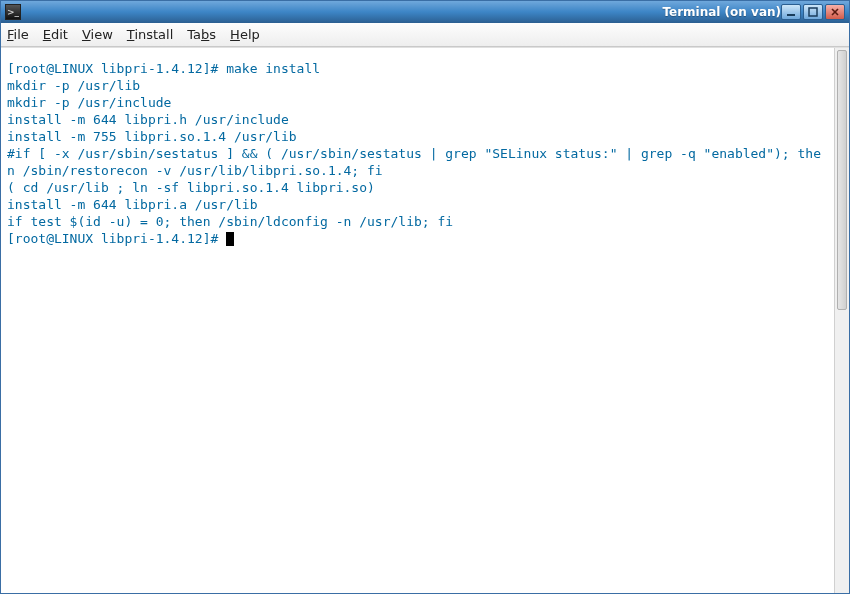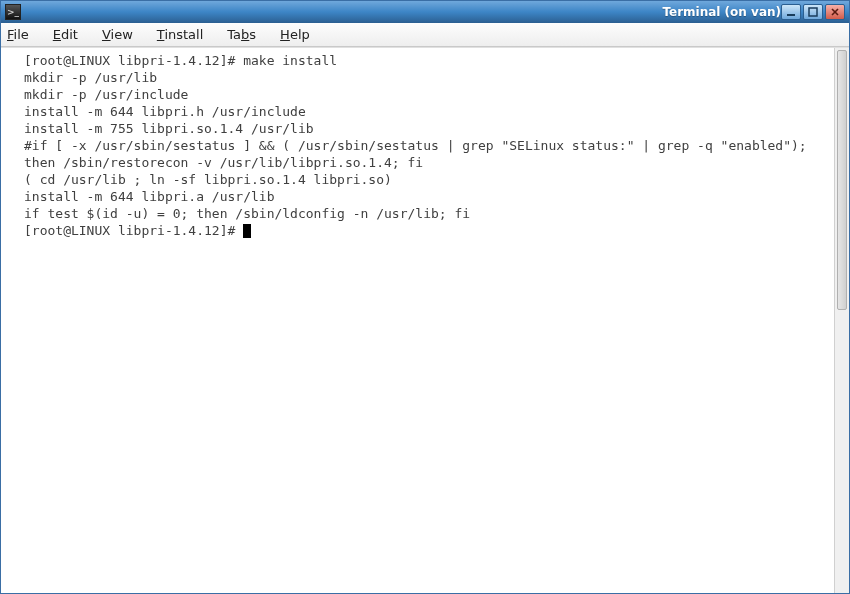--- a/index.html
+++ b/index.html
@@ -57,43 +57,44 @@
     cursor:pointer;
   }
   .tb-btn.close{background:linear-gradient(to bottom,#f6b0a8,#d25c4b);color:#5a1a10;}
   .menubar {
     background: linear-gradient(to bottom,#fdfdfd,#eeeeee);
     border-bottom:1px solid #c9c9c9;
     height:24px;
     display:flex;
     align-items:center;
     padding:0 6px;
-    gap:24px;
+    gap:14px;
     font-size:13px;
     color:#222;
   }
   .menu-item { cursor: default; }
   .menu-item .ul { text-decoration: underline; }
   .terminal-wrap{
     flex:1;
     background:#fff;
     display:flex;
     position:relative;
     border-top:1px solid #e0e0e0;
   }
   .terminal{
     flex:1;
-    padding:4px 23px;
+    padding:4px 6px;
     font-family:"DejaVu Sans Mono","Liberation Mono",monospace;
     font-size:13px;
     line-height:17px;
-    color:#404040;
+    color:#0369a1;
     white-space:pre-wrap;
     word-break:break-all;
     overflow:hidden;
+    margin-top:8px;
   }
   .cursor{
     display:inline-block;
     width:8px;height:14px;
     background:#000;
     vertical-align:text-bottom;
   }
   .scrollbar{
     width:15px;
     background:#f0f0f0;

